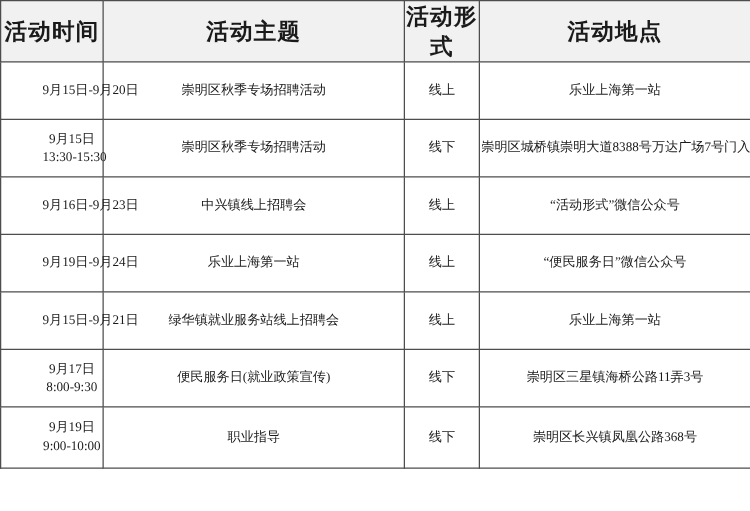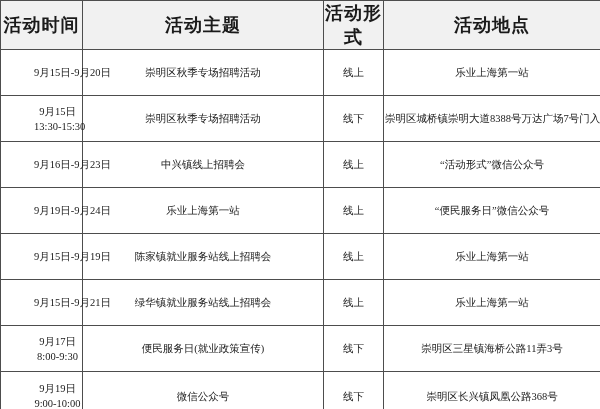--- a/index.html
+++ b/index.html
@@ -92,29 +92,20 @@
       <td class="c-time">
         <div class="tl">9月19日-9月24日</div>
         <div class="tl"></div>
       </td>
       <td class="c-theme">乐业上海第一站</td>
       <td class="c-format">线上</td>
       <td class="c-location">“便民服务日”微信公众号</td>
     </tr>
     <tr>
       <td class="c-time">
-        <div class="tl">9月15日-9月19日</div>
-        <div class="tl"></div>
-      </td>
-      <td class="c-theme">陈家镇就业服务站线上招聘会</td>
-      <td class="c-format">线上</td>
-      <td class="c-location">乐业上海第一站</td>
-    </tr>
-    <tr>
-      <td class="c-time">
         <div class="tl">9月15日-9月21日</div>
         <div class="tl"></div>
       </td>
       <td class="c-theme">绿华镇就业服务站线上招聘会</td>
       <td class="c-format">线上</td>
       <td class="c-location">乐业上海第一站</td>
     </tr>
     <tr>
       <td class="c-time">
         <div class="tl">9月17日</div>
@@ -122,18 +113,18 @@
       </td>
       <td class="c-theme">便民服务日(就业政策宣传)</td>
       <td class="c-format">线下</td>
       <td class="c-location">崇明区三星镇海桥公路11弄3号</td>
     </tr>
     <tr>
       <td class="c-time">
         <div class="tl">9月19日</div>
         <div class="tl">9:00-10:00</div>
       </td>
-      <td class="c-theme">微信公众号</td>
+      <td class="c-theme">职业指导</td>
       <td class="c-format">线下</td>
       <td class="c-location">崇明区长兴镇凤凰公路368号</td>
     </tr>
   </tbody>
 </table>
 
 </body></html>

